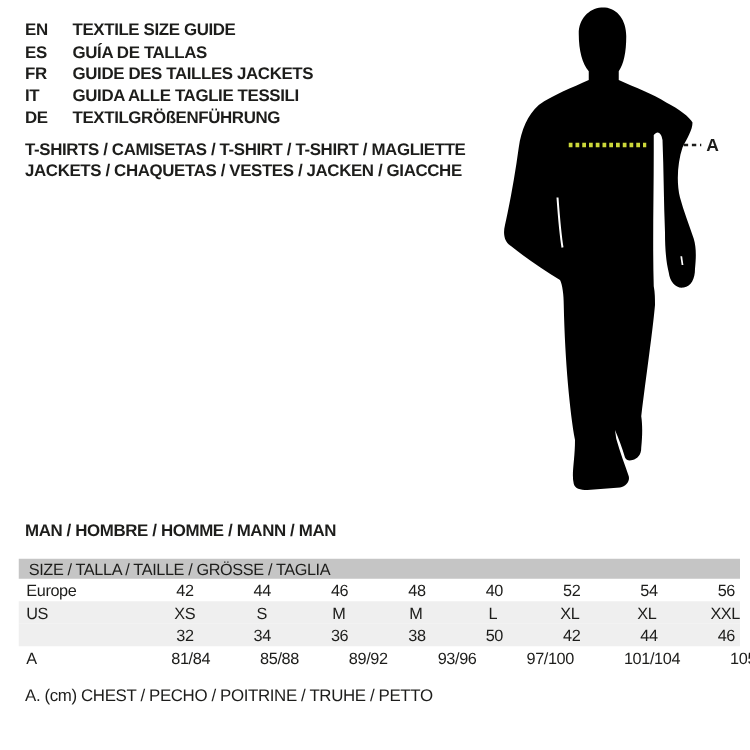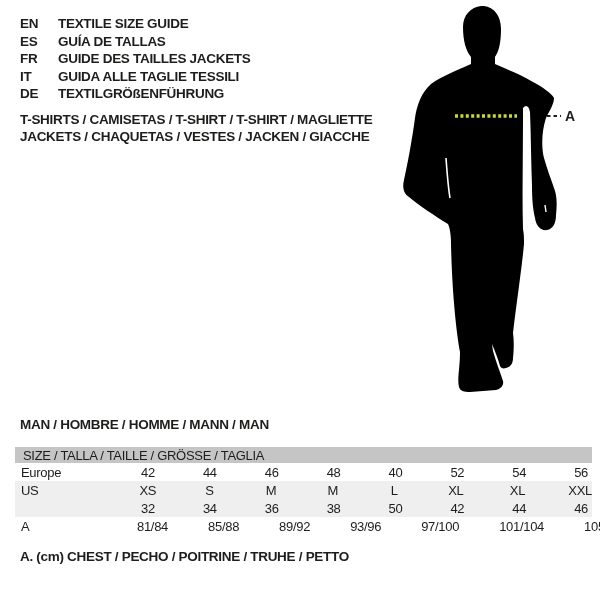--- a/index.html
+++ b/index.html
@@ -33,21 +33,21 @@
   .size-table{position:absolute;left:15px;top:447px;width:577px;font-size:13px;}
   .thead{
     background:var(--header-bg);height:16px;display:flex;align-items:center;
     padding-left:8px;font-weight:400;box-sizing:border-box;
   }
   .tr{display:grid;grid-template-columns:82px repeat(8,1fr);height:18px;align-items:center;gap:40px;}
   .tr.shaded{background:var(--alt-bg);}
   .td{text-align:center;white-space:nowrap;}
   .td.label{text-align:left;padding-left:6px;}
   
-  .footnote{position:absolute;left:20px;top:549px;font-size:13.5px;font-weight:700;}
+  .footnote{position:absolute;left:20px;top:549px;font-size:13.5px;font-weight:400;}
 </style>
 </head>
 <body>
 
 <div class="lang-block condensed">
   <div class="lang-row">
     <span class="lang-code">EN</span>
     <span class="lang-label">TEXTILE SIZE GUIDE</span>
   </div>
   <div class="lang-row">

